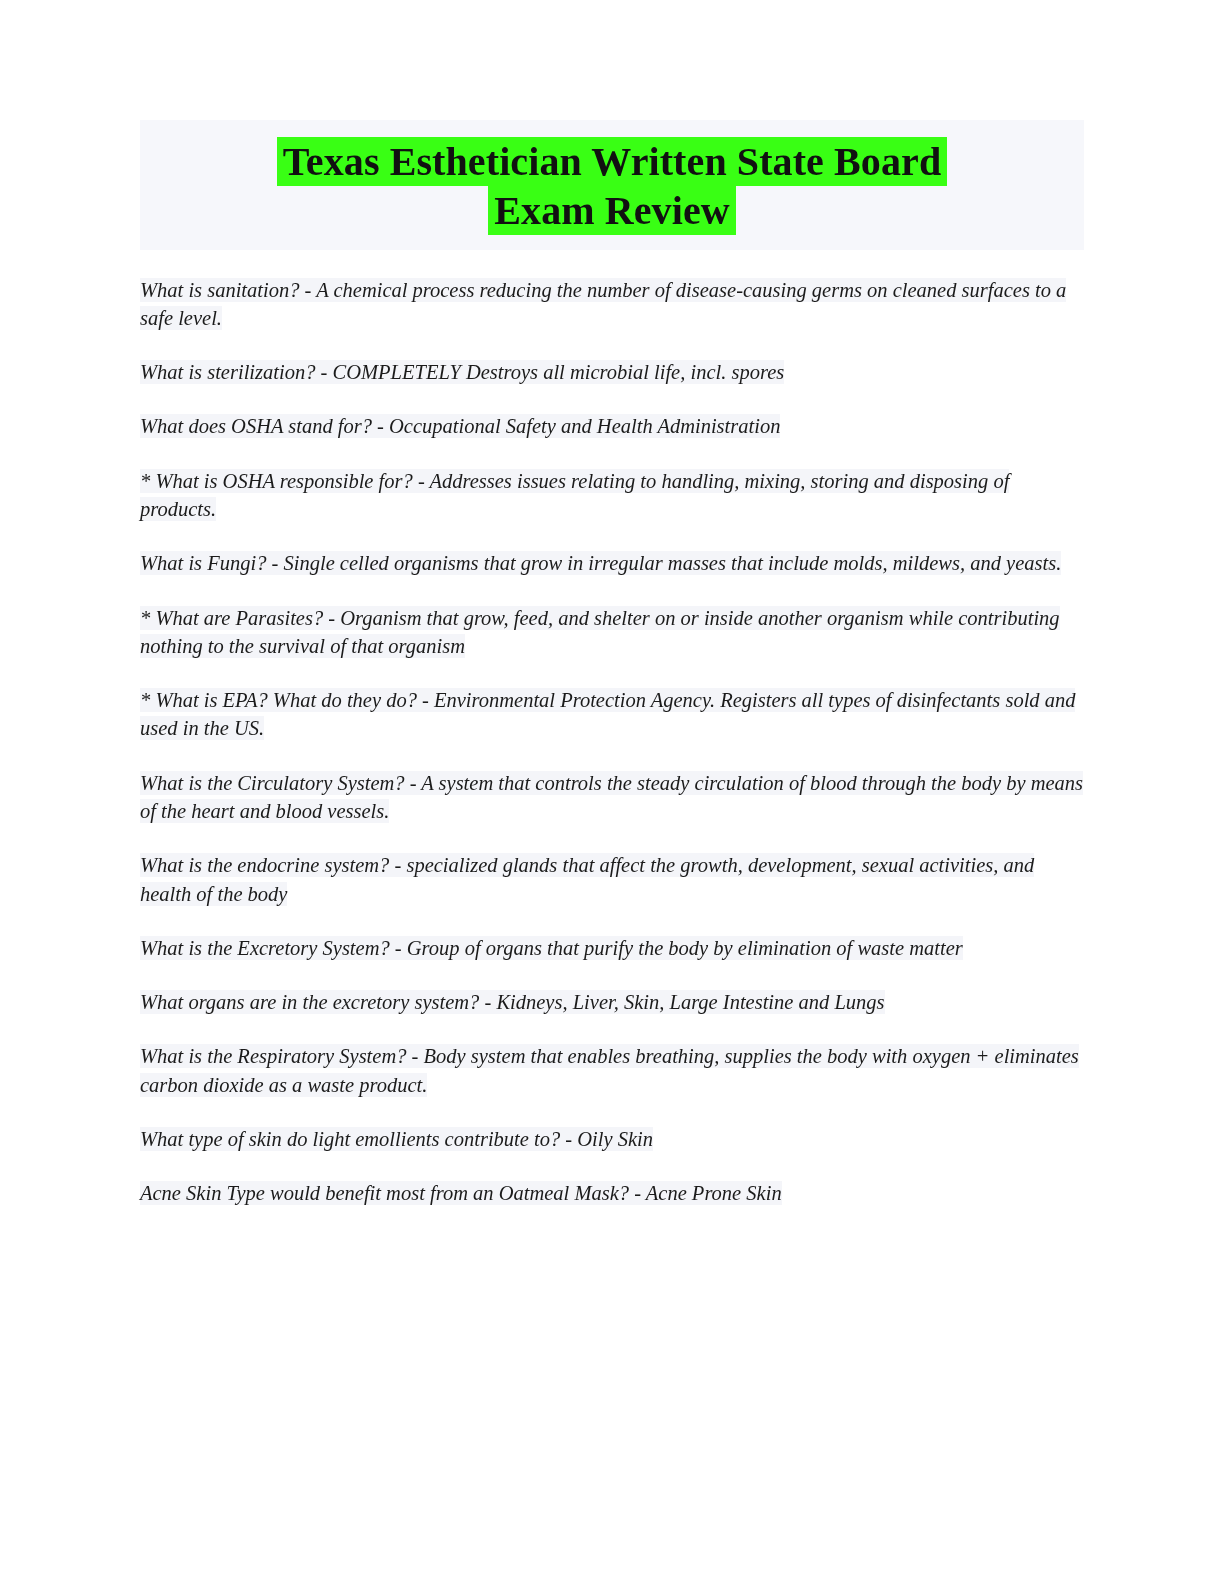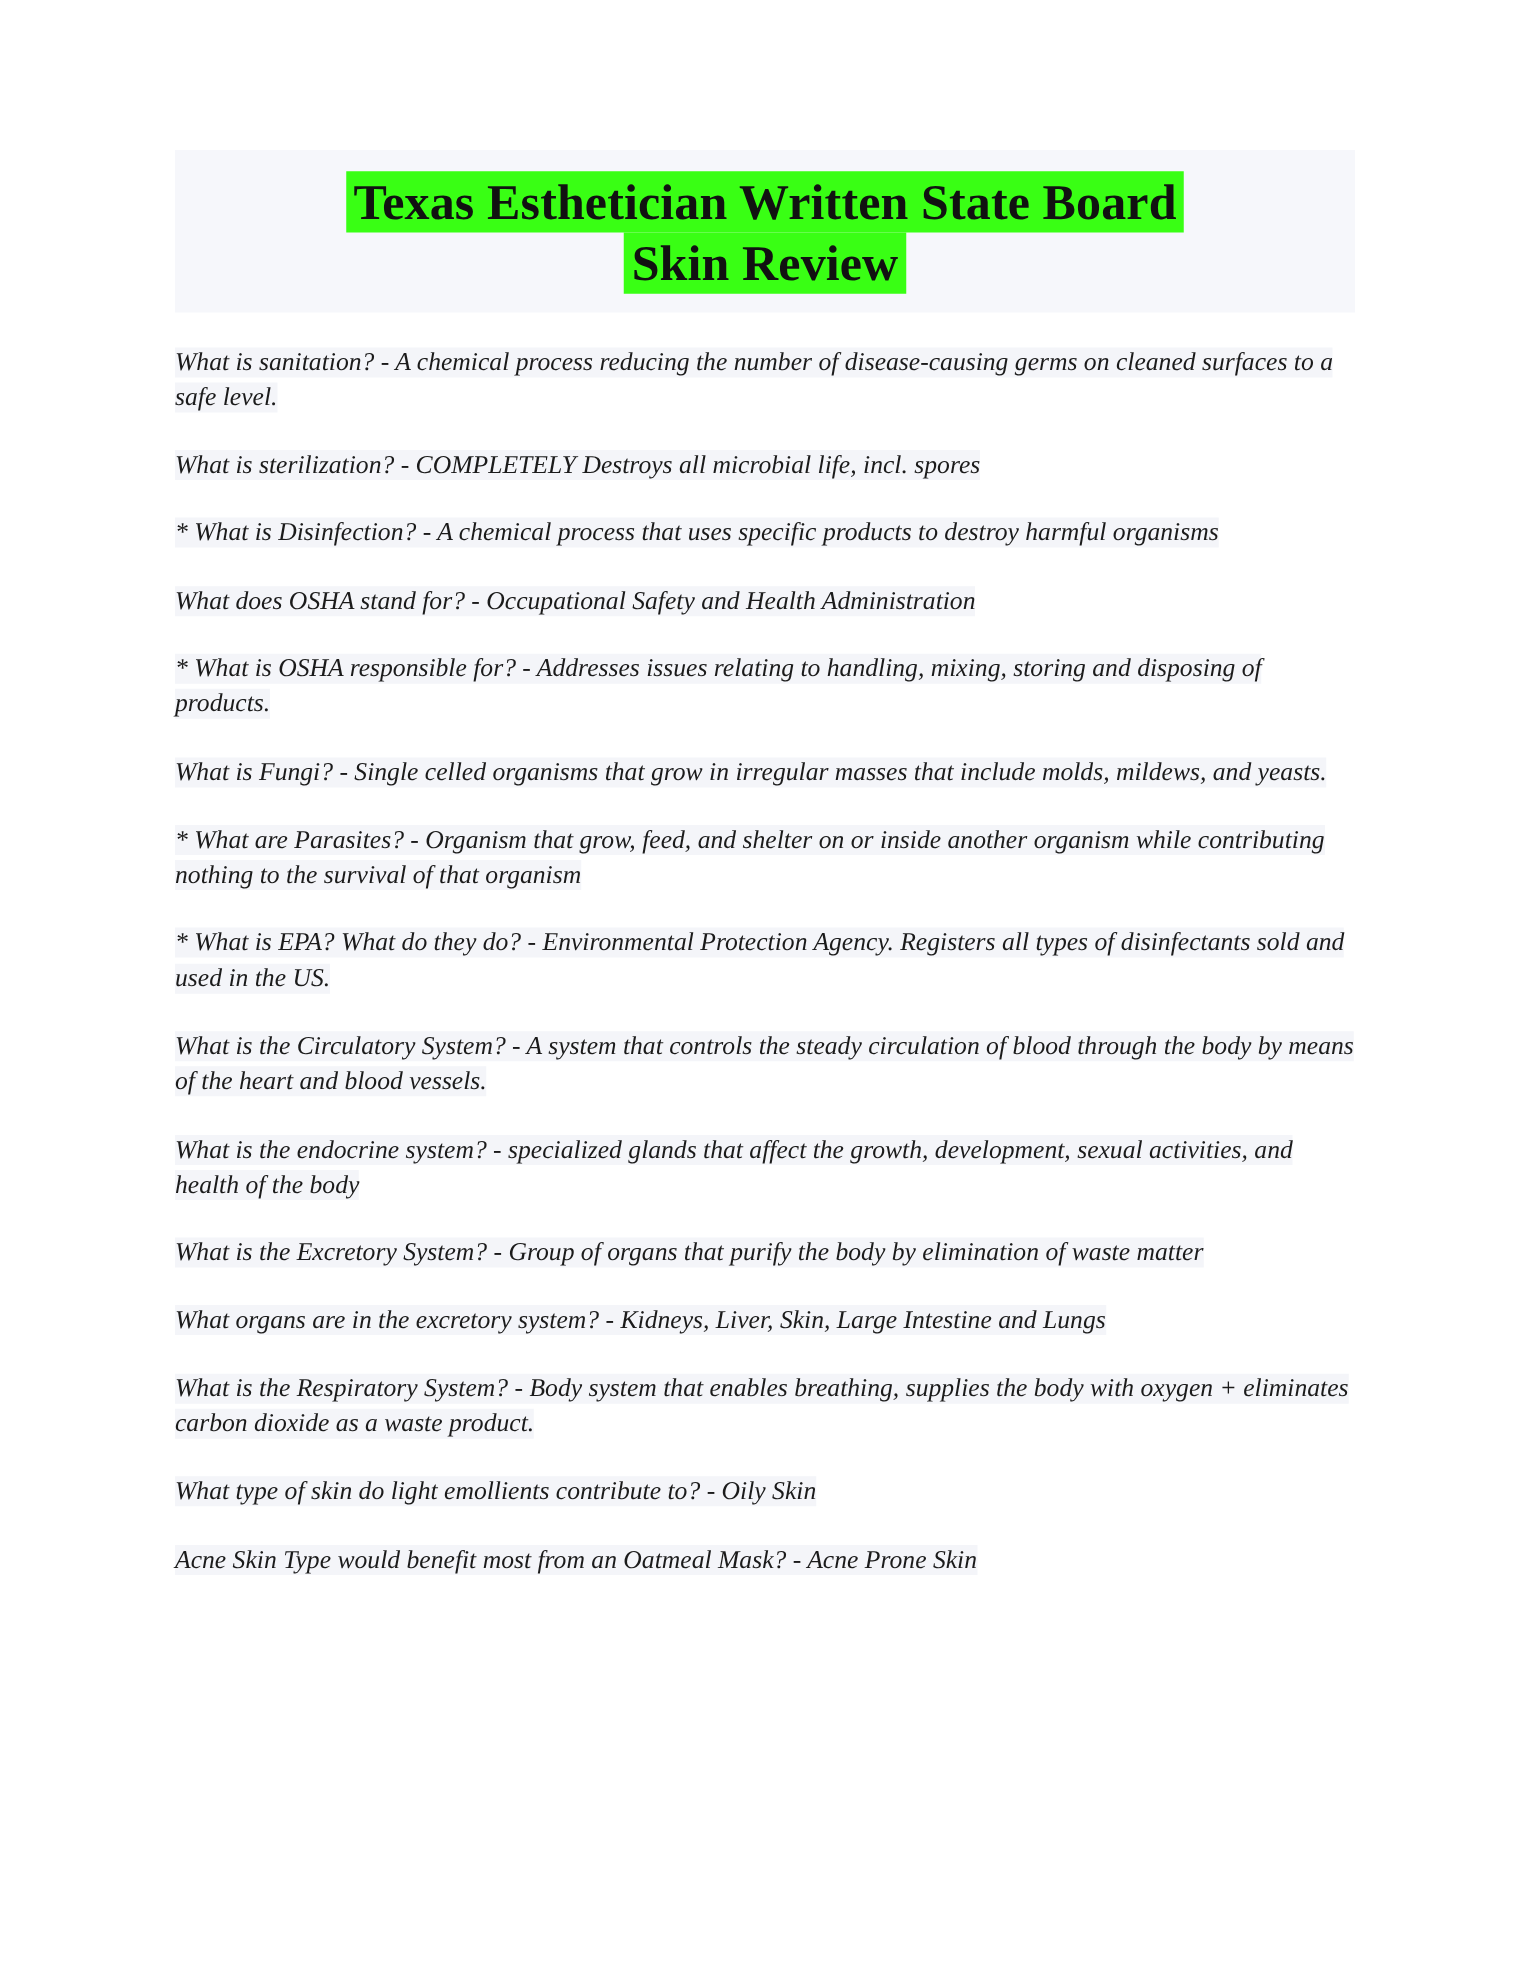--- a/index.html
+++ b/index.html
@@ -59,27 +59,26 @@
     padding: 1px 0;
   }
 </style>
 </head>
 <body>
 
 <div class="page">
 
   <div class="title-block">
     <span class="title-line"><span class="title-text">Texas Esthetician Written State Board</span></span>
-    <span class="title-line"><span class="title-text">Skin Review</span></span>
+    <span class="title-line"><span class="title-text">Exam Review</span></span>
   </div>
 
   <div class="body-content">
     <p class="qa"><span class="qa-inner">What is sanitation? - A chemical process reducing the number of disease-causing germs on cleaned surfaces to a safe level.</span></p>
     <p class="qa"><span class="qa-inner">What is sterilization? - COMPLETELY Destroys all microbial life, incl. spores</span></p>
-    <p class="qa"><span class="qa-inner">* What is Disinfection? - A chemical process that uses specific products to destroy harmful organisms</span></p>
     <p class="qa"><span class="qa-inner">What does OSHA stand for? - Occupational Safety and Health Administration</span></p>
     <p class="qa"><span class="qa-inner">* What is OSHA responsible for? - Addresses issues relating to handling, mixing, storing and disposing of products.</span></p>
     <p class="qa"><span class="qa-inner">What is Fungi? - Single celled organisms that grow in irregular masses that include molds, mildews, and yeasts.</span></p>
     <p class="qa"><span class="qa-inner">* What are Parasites? - Organism that grow, feed, and shelter on or inside another organism while contributing nothing to the survival of that organism</span></p>
     <p class="qa"><span class="qa-inner">* What is EPA? What do they do? - Environmental Protection Agency. Registers all types of disinfectants sold and used in the US.</span></p>
     <p class="qa"><span class="qa-inner">What is the Circulatory System? - A system that controls the steady circulation of blood through the body by means of the heart and blood vessels.</span></p>
     <p class="qa"><span class="qa-inner">What is the endocrine system? - specialized glands that affect the growth, development, sexual activities, and health of the body</span></p>
     <p class="qa"><span class="qa-inner">What is the Excretory System? - Group of organs that purify the body by elimination of waste matter</span></p>
     <p class="qa"><span class="qa-inner">What organs are in the excretory system? - Kidneys, Liver, Skin, Large Intestine and Lungs</span></p>
     <p class="qa"><span class="qa-inner">What is the Respiratory System? - Body system that enables breathing, supplies the body with oxygen + eliminates carbon dioxide as a waste product.</span></p>

